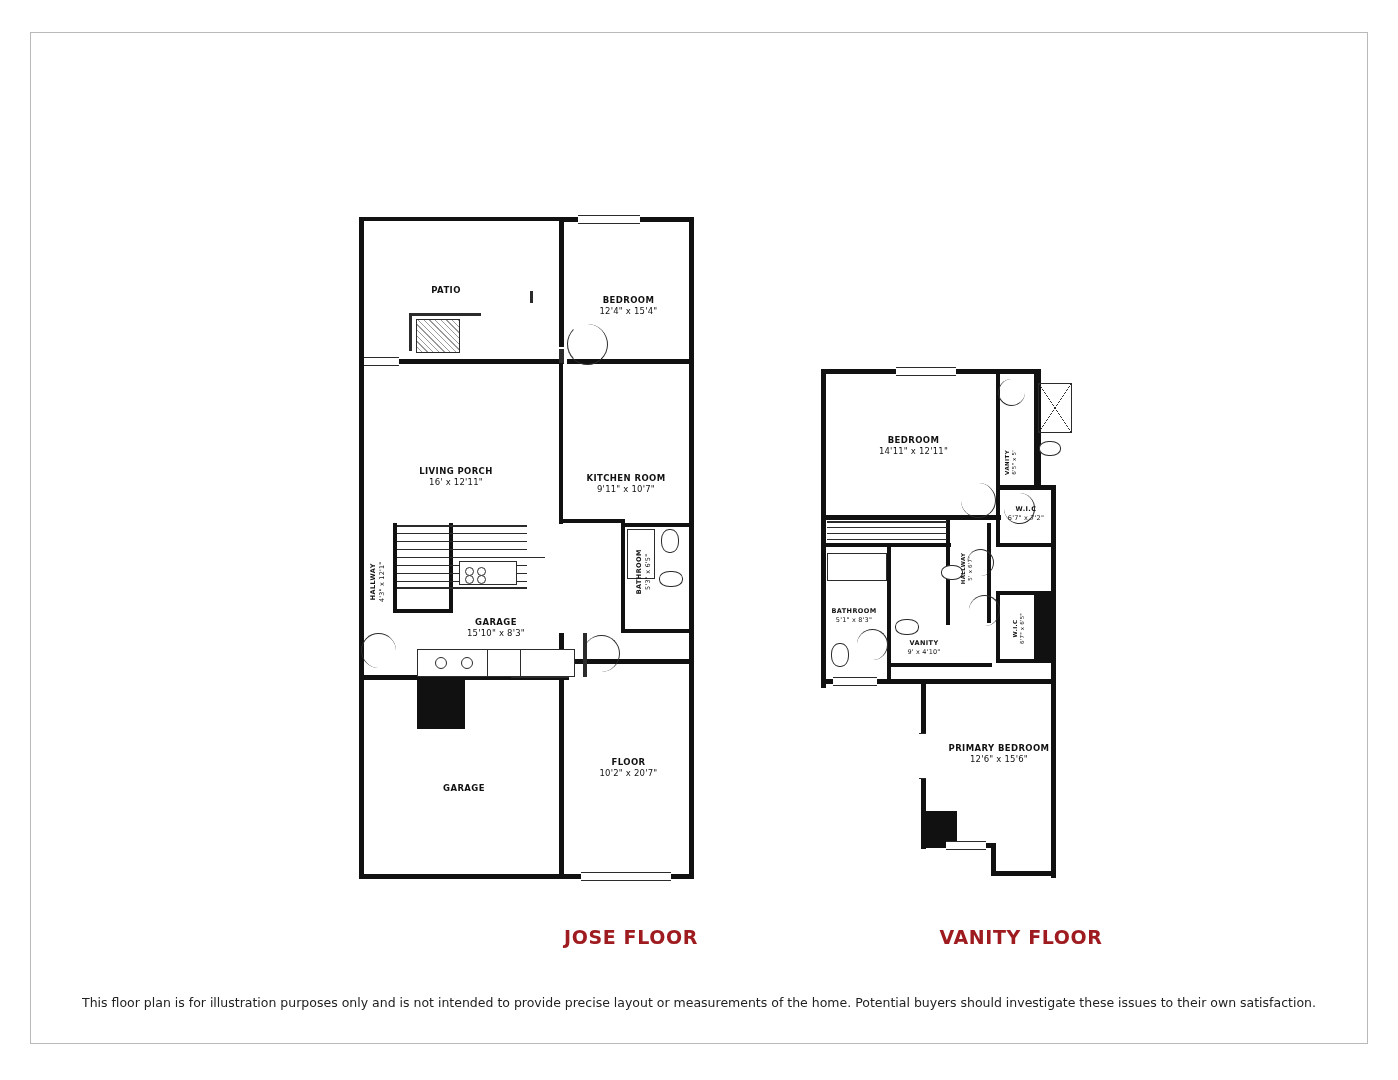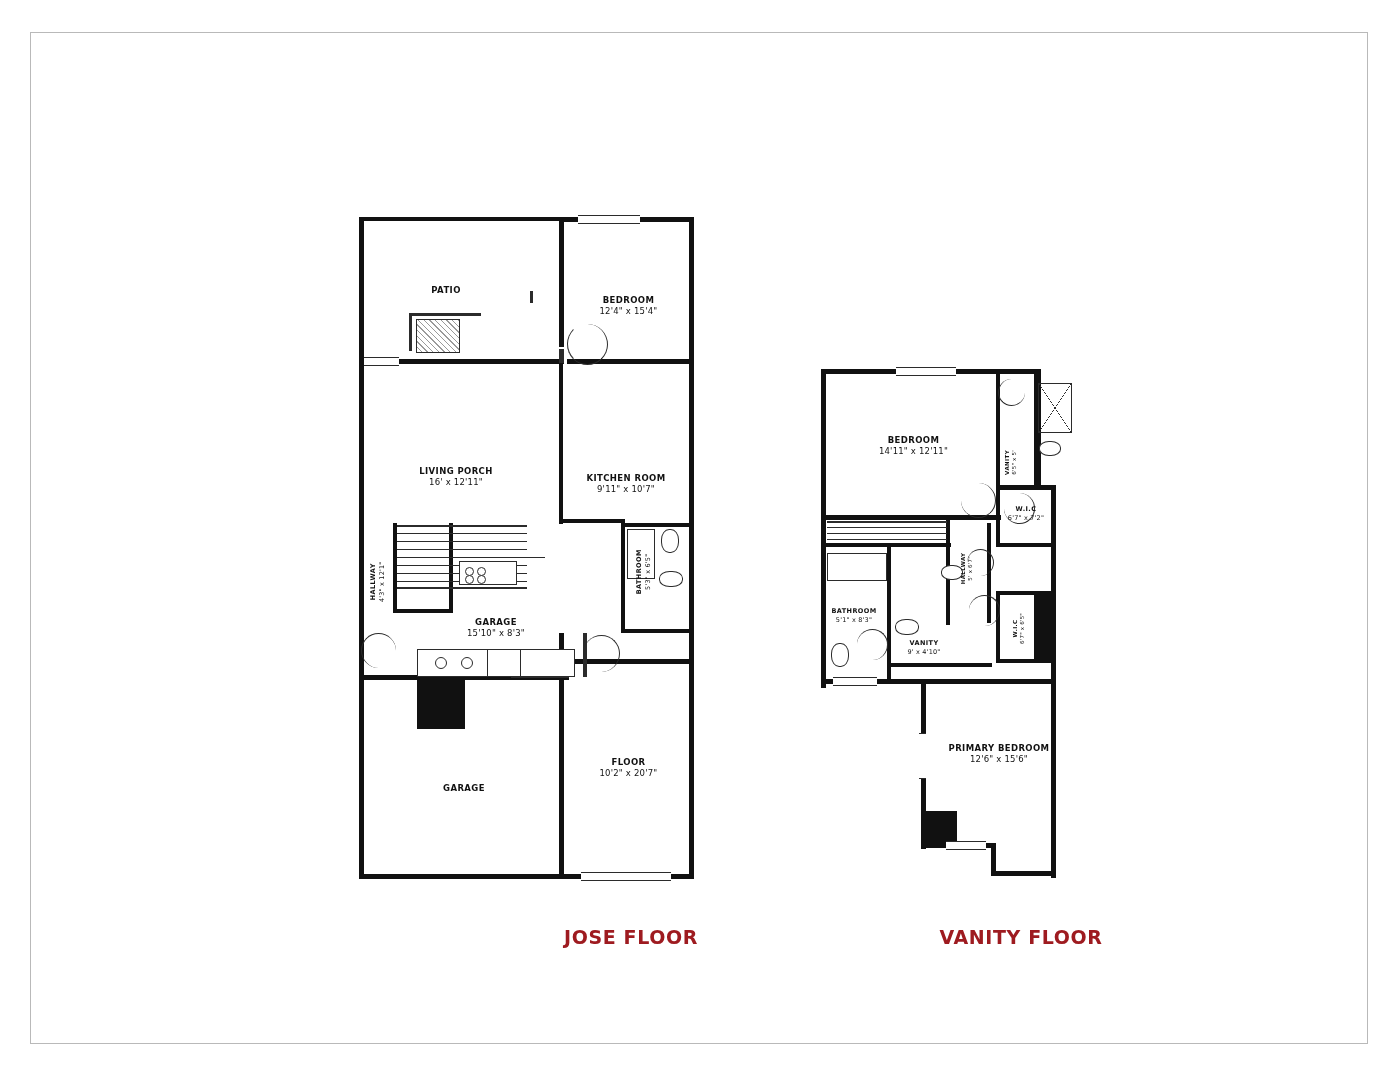--- a/index.html
+++ b/index.html
@@ -338,13 +338,14 @@
     </div>
     <div class="label" style="left:148px; top:400px; width:120px;">
       <span class="nm">PRIMARY BEDROOM</span>
       <span class="dim">12'6" x 15'6"</span>
     </div>
   </div>
 
   <div id="main-floor-label" class="floor-label">JOSE FLOOR</div>
   <div id="upper-floor-label" class="floor-label">VANITY FLOOR</div>
 
+  <div id="disclaimer">This floor plan is for illustration purposes only and is not intended to provide precise layout or measurements of the home. Potential buyers should investigate these issues to their own satisfaction.</div>
 </div>
 
 </body></html>

